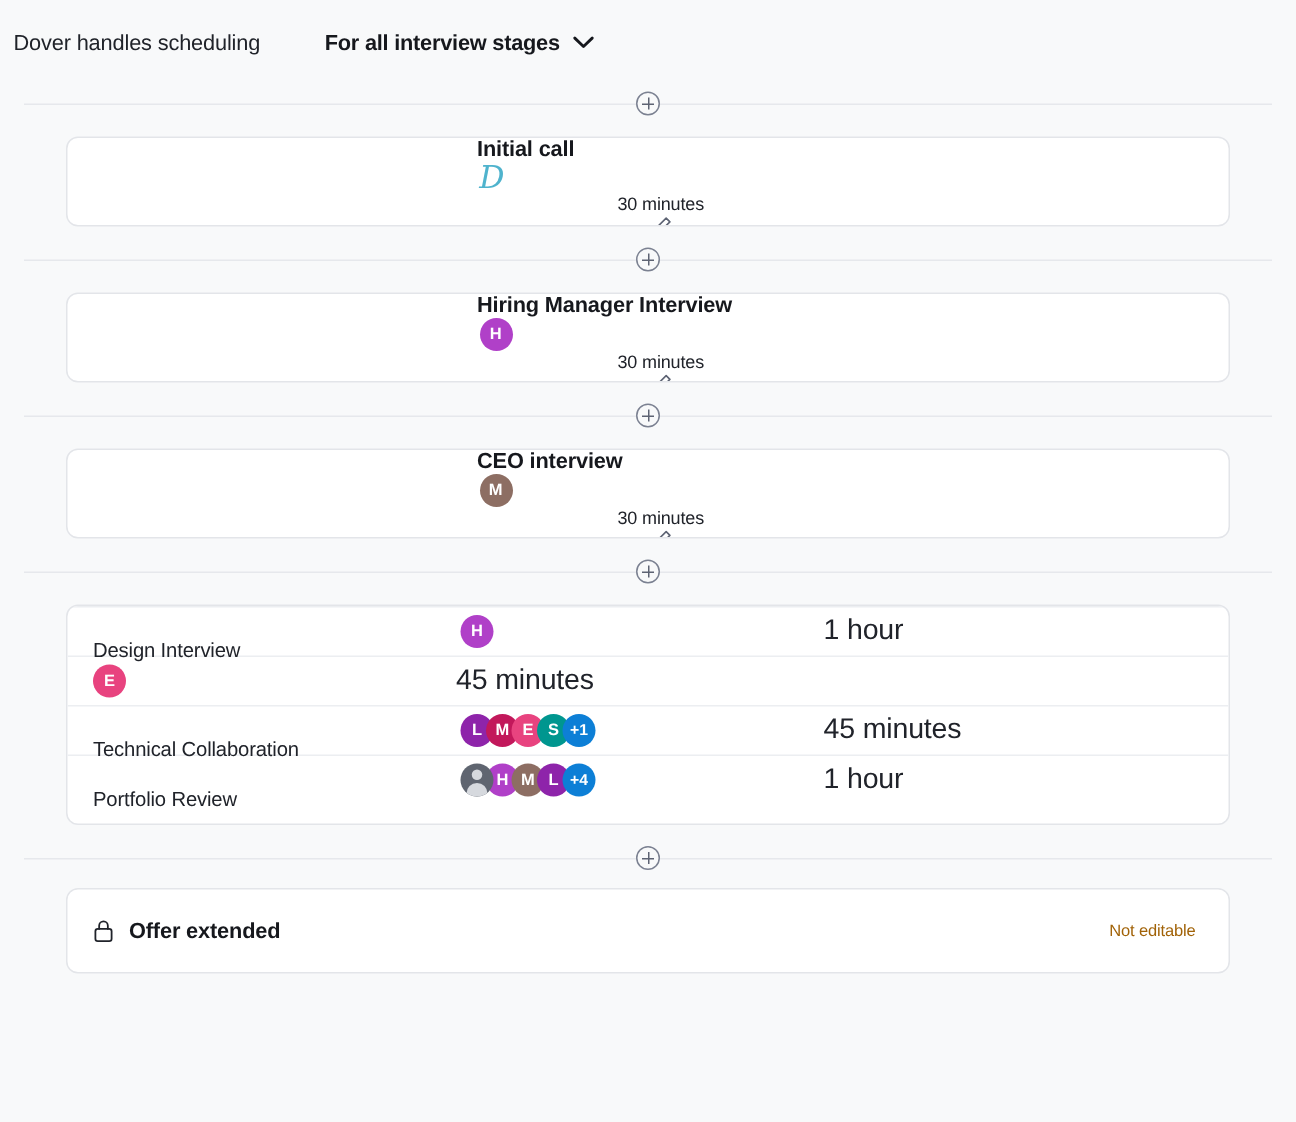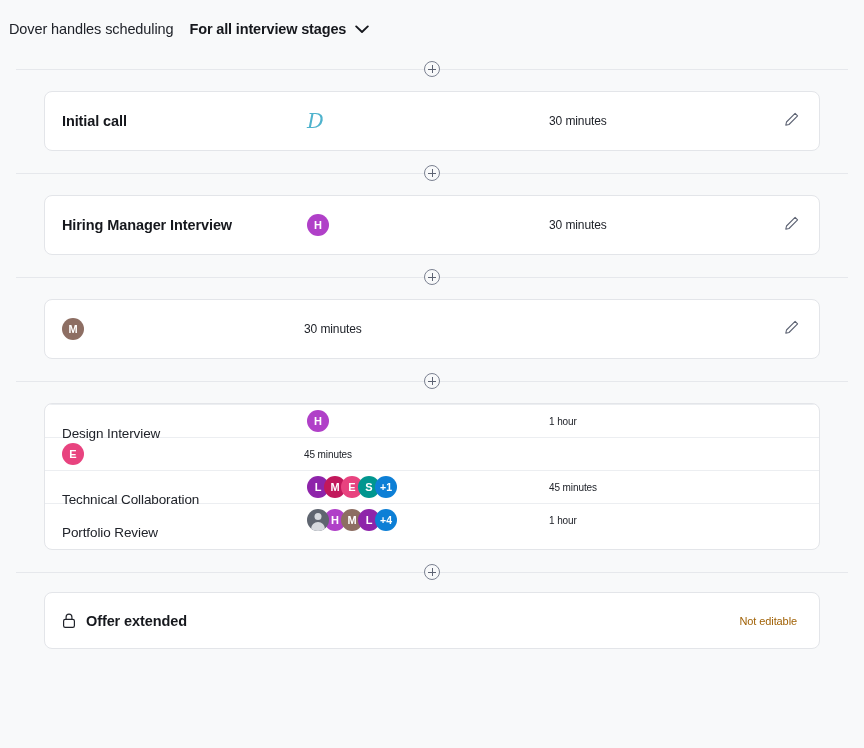--- a/index.html
+++ b/index.html
@@ -15,20 +15,21 @@
 
   .page { position: relative; width: 864px; height: 748px; overflow: hidden; }
 
   
   .header {
     height: 57px;
     display: flex;
     align-items: center;
     padding-left: 9px;
     background: #f8f9fa;
+    gap: 27px;
   }
   .header-label {
     font-size: 14.5px;
     color: #20232a;
     letter-spacing: -0.1px;
   }
   .header-select {
     display: flex;
     align-items: center;
     gap: 9px;
@@ -85,20 +86,21 @@
     border-radius: 8px;
     overflow: hidden;
   }
 
   .stage-row {
     display: flex;
     align-items: center;
     height: 58px;
     padding: 0 0 0 17px;
     position: relative;
+    flex-direction: column;
   }
   .stage-name {
     width: 245px;
     font-size: 14.5px;
     font-weight: 700;
     color: #16181d;
     letter-spacing: -0.1px;
     flex: none;
   }
   .stage-avatars {
@@ -142,21 +144,21 @@
     flex: none;
     margin-top: 24px;
   }
   .sub-avatars {
     width: 242px;
     display: flex;
     align-items: center;
     flex: none;
   }
   .sub-duration {
-    font-size: 10px;
+    font-size: 19px;
     color: #20232a;
     letter-spacing: -0.1px;
     flex: 1;
   }
   .onsite-pad { height: 13px; }
 
   
   .avatar {
     width: 22px; height: 22px;
     border-radius: 50%;
@@ -296,20 +298,21 @@
 
   <div class="divider-row">
     <div class="divider-line"></div>
     <div class="add-btn"></div>
   </div>
 
   <div class="gap-10"></div>
 
   <div class="card">
     <div class="stage-row">
+      <div class="stage-name">CEO interview</div>
       <div class="stage-avatars avatar-group">
         <span class="avatar" style="background:#8d6e63">M</span>
       </div>
       <div class="stage-duration">30 minutes</div>
       <div class="edit-cell">
         <span>
           <svg width="17" height="17" viewBox="0 0 17 17" fill="none">
             <path d="M12.1 2.4l2.5 2.5-8.6 8.6-3.2.7.7-3.2 8.6-8.6z" stroke="#5d6373" stroke-width="1.1" stroke-linejoin="round"></path>
           </svg>
         </span>

